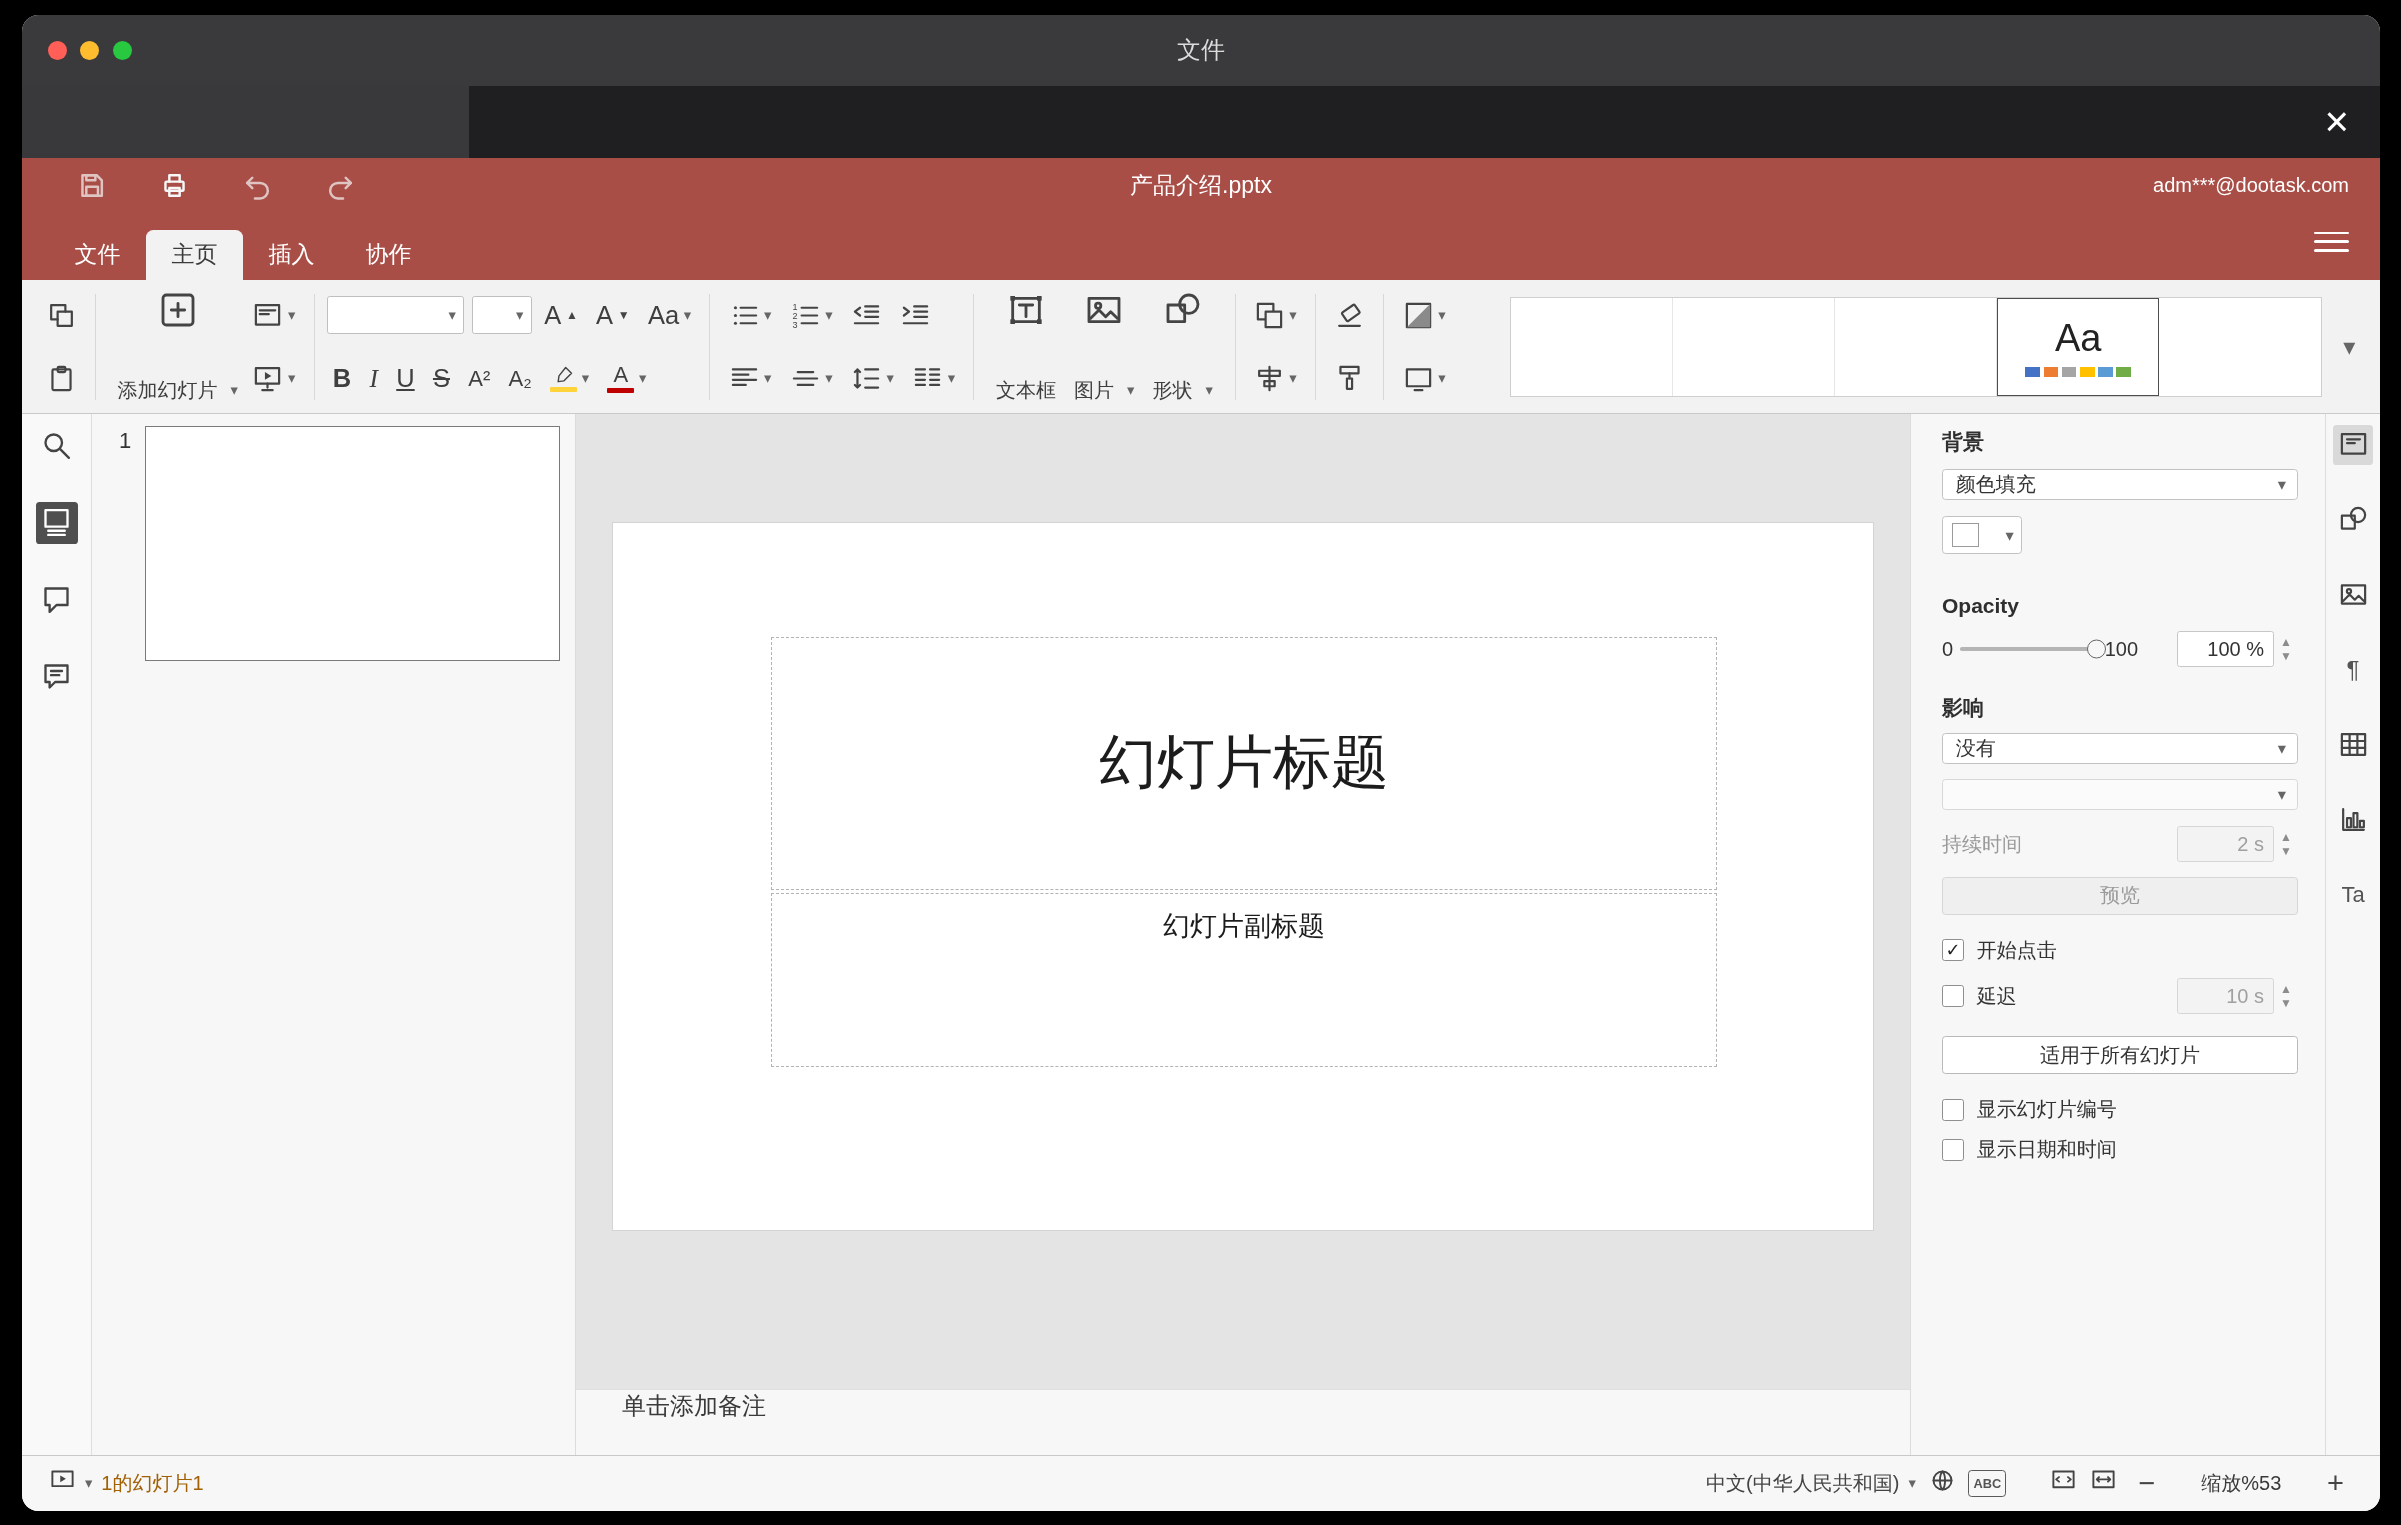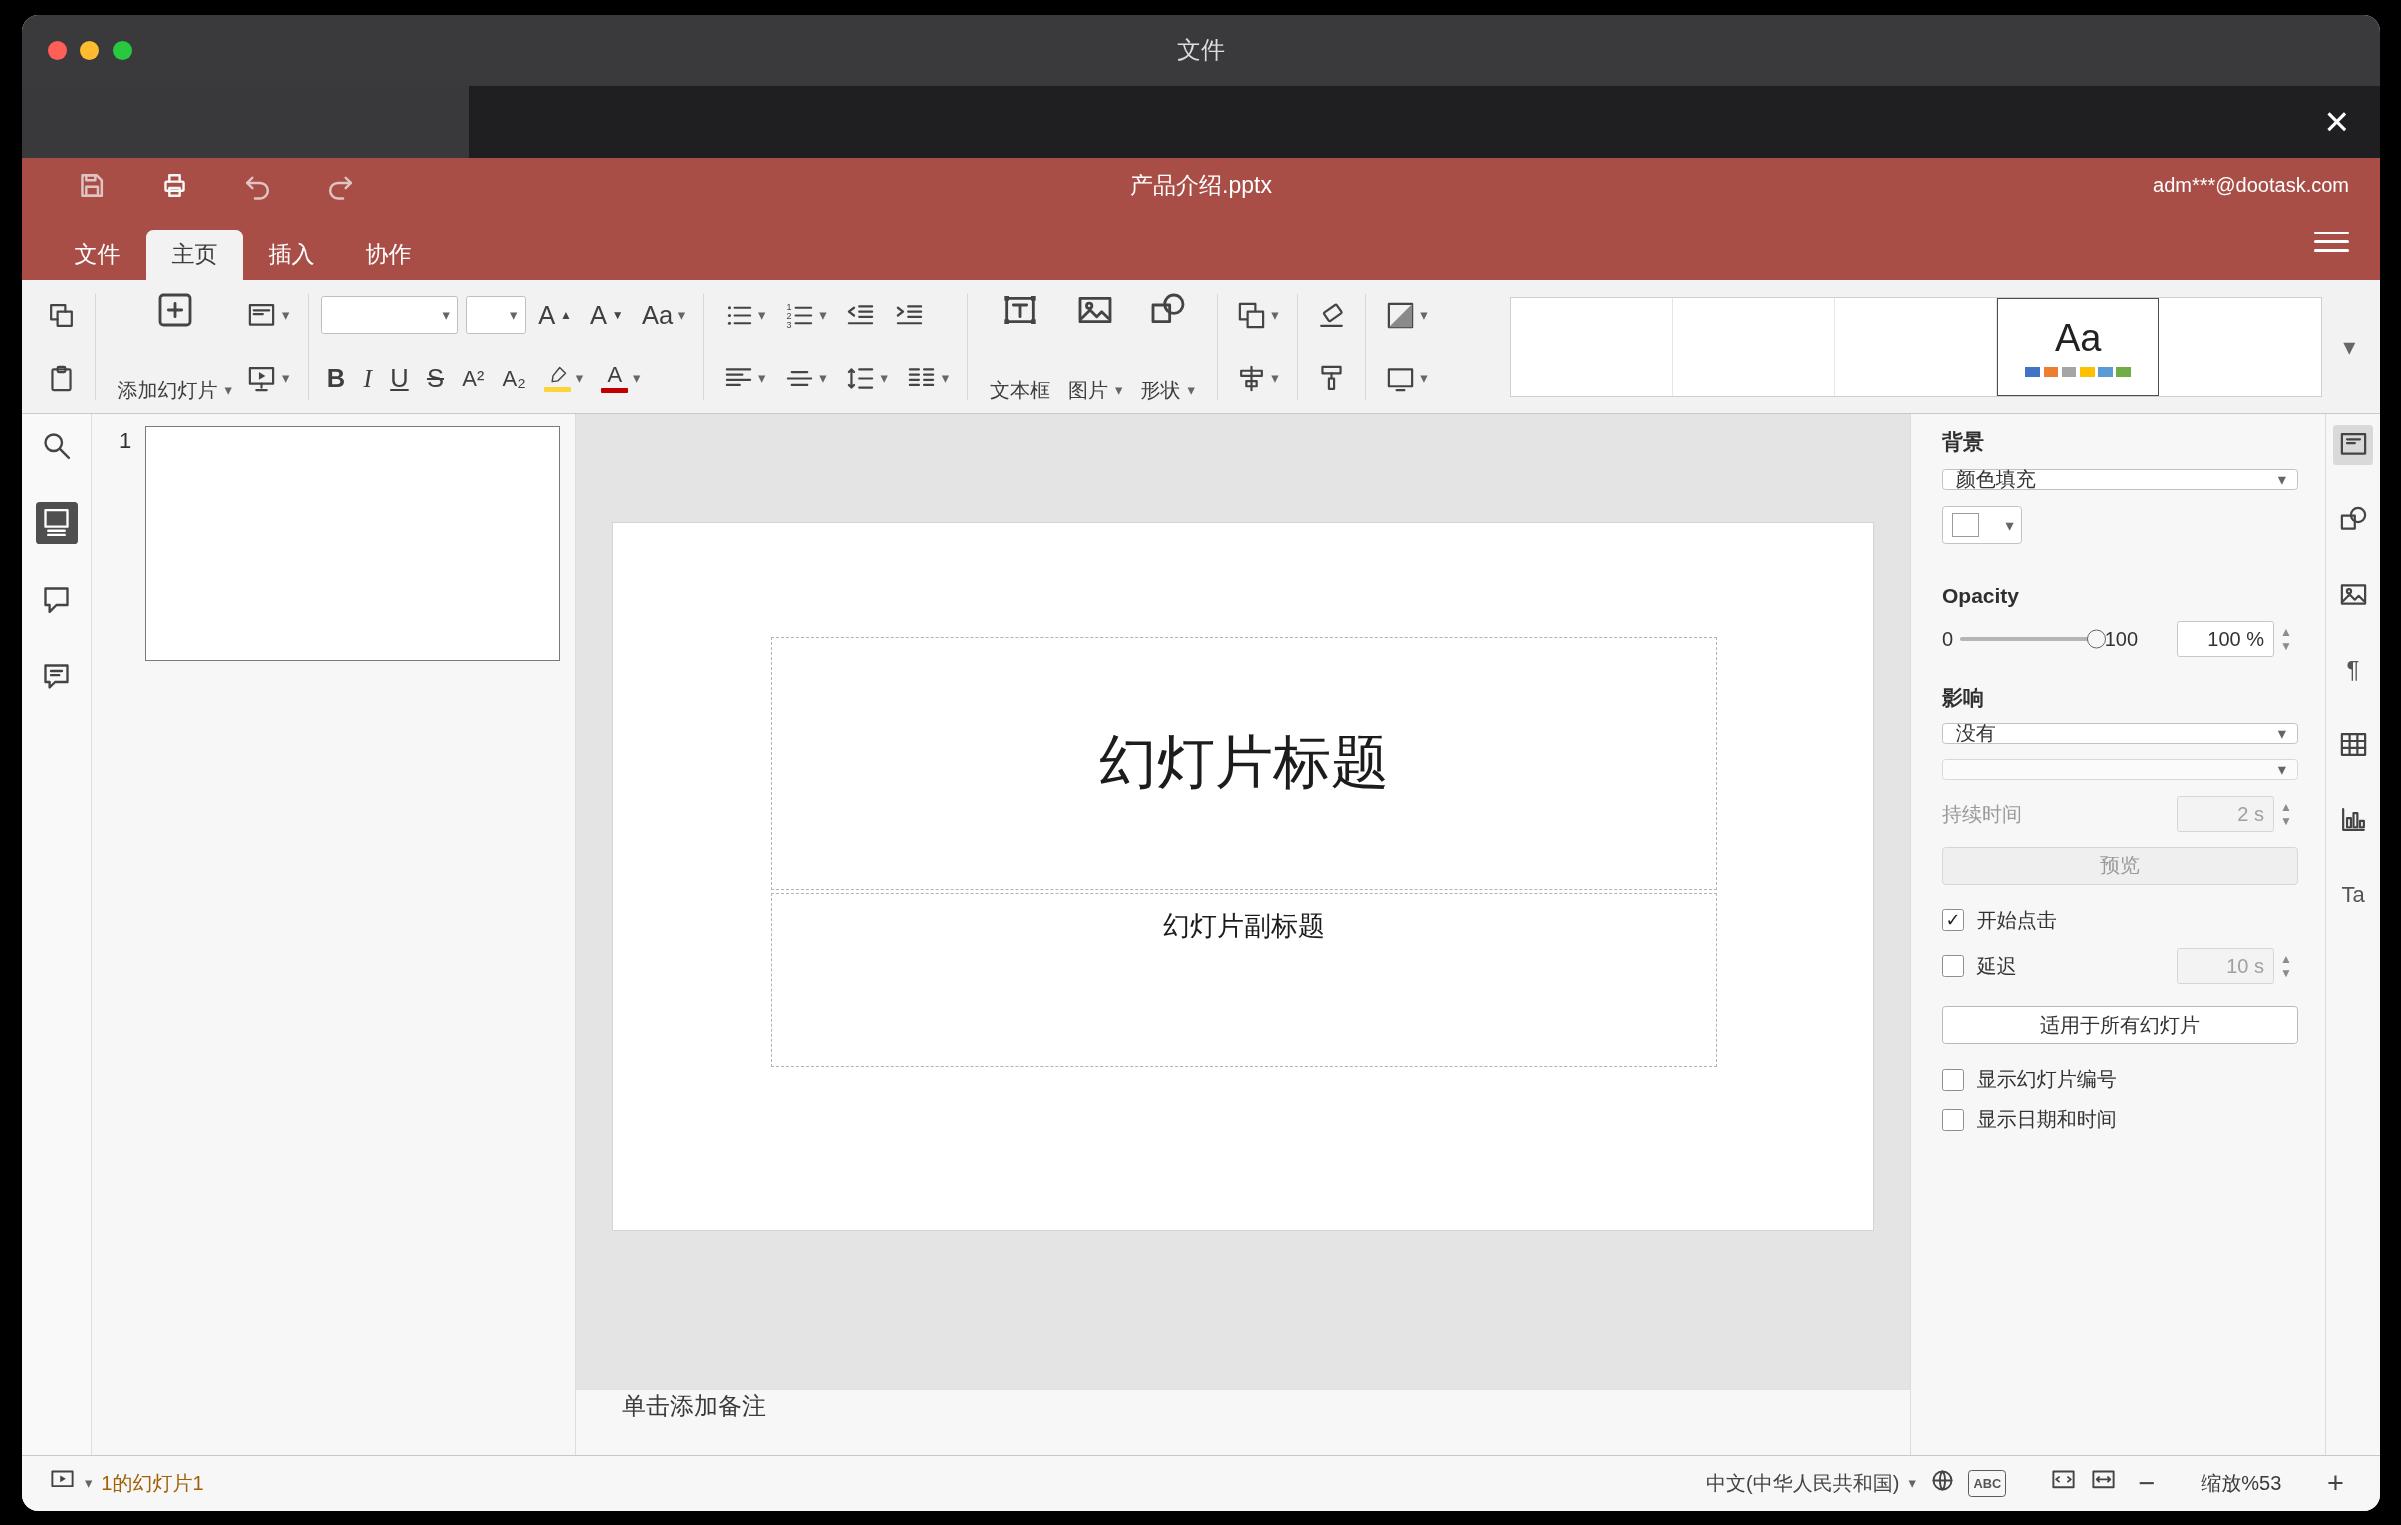--- a/index.html
+++ b/index.html
@@ -31,21 +31,21 @@
   .hamburger{position:absolute;right:31px;top:14.6px;width:35px;height:27px;display:flex;flex-direction:column;justify-content:space-between;padding:3.6px 0}
   .hamburger i{display:block;height:2.7px;background:#fff;border-radius:1.8px}
   
   .toolbar{height:134px;background:#f2f2f2;border-bottom:0.9px solid #c9c9c9;display:flex;align-items:stretch;
     padding:7.3px 12.8px 5.5px 18px;flex:0 0 auto}
   .tb-sep{width:0.9px;background:#d8d8d8;margin:7.3px 12.8px;flex:0 0 auto}
   .tb-col{display:flex;flex-direction:column;justify-content:space-between}
   .tb-row{display:flex;align-items:center;gap:7.3px;height:57px}
   .tb-btn{display:flex;align-items:center;gap:4.6px;padding:3.6px 5.5px;border-radius:3.6px;color:#444;background:transparent;border:none;font-family:inherit}
   .tb-tall{display:flex;flex-direction:column;align-items:center;justify-content:space-between;padding:3.6px 9px;color:#444;background:transparent;border:none;font-family:inherit}
-  .tb-label{font-size:20px;color:#3f3f3f;display:flex;align-items:center;gap:7px}
+  .tb-label{font-size:20px;color:#3f3f3f;display:flex;align-items:center;gap:13px}
   .glyph{font-size:25.5px;color:#3f3f3f;line-height:1}
   .g-b{font-weight:bold}.g-i{font-style:italic;font-family:"Liberation Serif",serif}.g-u{text-decoration:underline}.g-s{text-decoration:line-through}
   .chev{font-size:14.6px;color:#666;line-height:1}
   .chev::after{content:"▾"}
   .arr-up{font-size:12px;color:#444}.arr-up::after{content:"▲"}
   .arr-dn{font-size:12px;color:#444}.arr-dn::after{content:"▼"}
   .combo{height:38px;border:0.9px solid #bfbfbf;background:#fff;border-radius:2.7px;position:relative;display:flex;align-items:center;padding:0 9px;color:#333;font-size:19px}
   .combo .chev{position:absolute;right:7.3px}
   .combo.font-name{width:137px}
   .combo.font-size{width:60px}
@@ -79,21 +79,21 @@
   .ph-title{top:114px;height:253px;display:flex;align-items:center;justify-content:center}
   .ph-title .txt{font-size:58px;font-weight:500;color:#1c1c1c}
   .ph-subtitle{top:370px;height:174px;display:flex;justify-content:center;align-items:flex-start;padding-top:14.6px}
   .ph-subtitle .txt{font-size:27px;color:#1c1c1c}
   .notes{position:absolute;left:0;right:0;bottom:0;height:66px;background:#f7f7f7;border-top:0.9px solid #e0e0e0;display:flex;align-items:flex-start;padding-left:46px}
   .notes .txt{font-size:24px;color:#3a3a3a}
   
   .rightpanel{width:415px;background:#f7f7f7;border-left:0.9px solid #dcdcdc;padding:14.6px 27px 0 31px;flex:0 0 auto;color:#333}
   .p-label{font-size:21px;font-weight:bold;color:#2f2f2f}
   .p-label.dim{color:#9a9a9a;font-weight:normal;font-size:20px}
-  .select{height:21px;border:0.9px solid #c2c2c2;border-radius:3.6px;background:#fff;display:flex;align-items:center;padding:0 12.8px;position:relative;font-size:20px;color:#333}
+  .select{height:31px;border:0.9px solid #c2c2c2;border-radius:3.6px;background:#fff;display:flex;align-items:center;padding:0 12.8px;position:relative;font-size:20px;color:#333}
   .select .chev{position:absolute;right:11px;font-size:16.4px}
   .select.disabled{background:#fbfbfb;border-color:#d8d8d8;color:#aaa}
   .swatch-btn{width:80px;height:38px;border:0.9px solid #c2c2c2;border-radius:3.6px;background:#fff;display:flex;align-items:center;margin-top:16.4px}
   .swatch{width:27px;height:24px;background:#fff;border:0.9px solid #9b9b9b;margin-left:9px}
   .swatch-btn .chev{margin-left:auto;margin-right:7.3px;font-size:16.4px}
   .row{display:flex;align-items:center}
   .slider-track{width:137px;height:3.6px;background:#b5b5b5;border-radius:1.8px;position:relative;margin:0 7.3px}
   .slider-knob{position:absolute;right:-9px;top:50%;transform:translateY(-50%);width:19px;height:19px;border-radius:50%;background:#f7f7f7;border:1.8px solid #666}
   .numtext{font-size:20px;color:#333}
   .numinput{width:97px;height:36px;border:0.9px solid #c7c7c7;border-radius:2.7px;background:#fff;display:flex;align-items:center;justify-content:flex-end;padding-right:9px;font-size:20px;color:#333}

